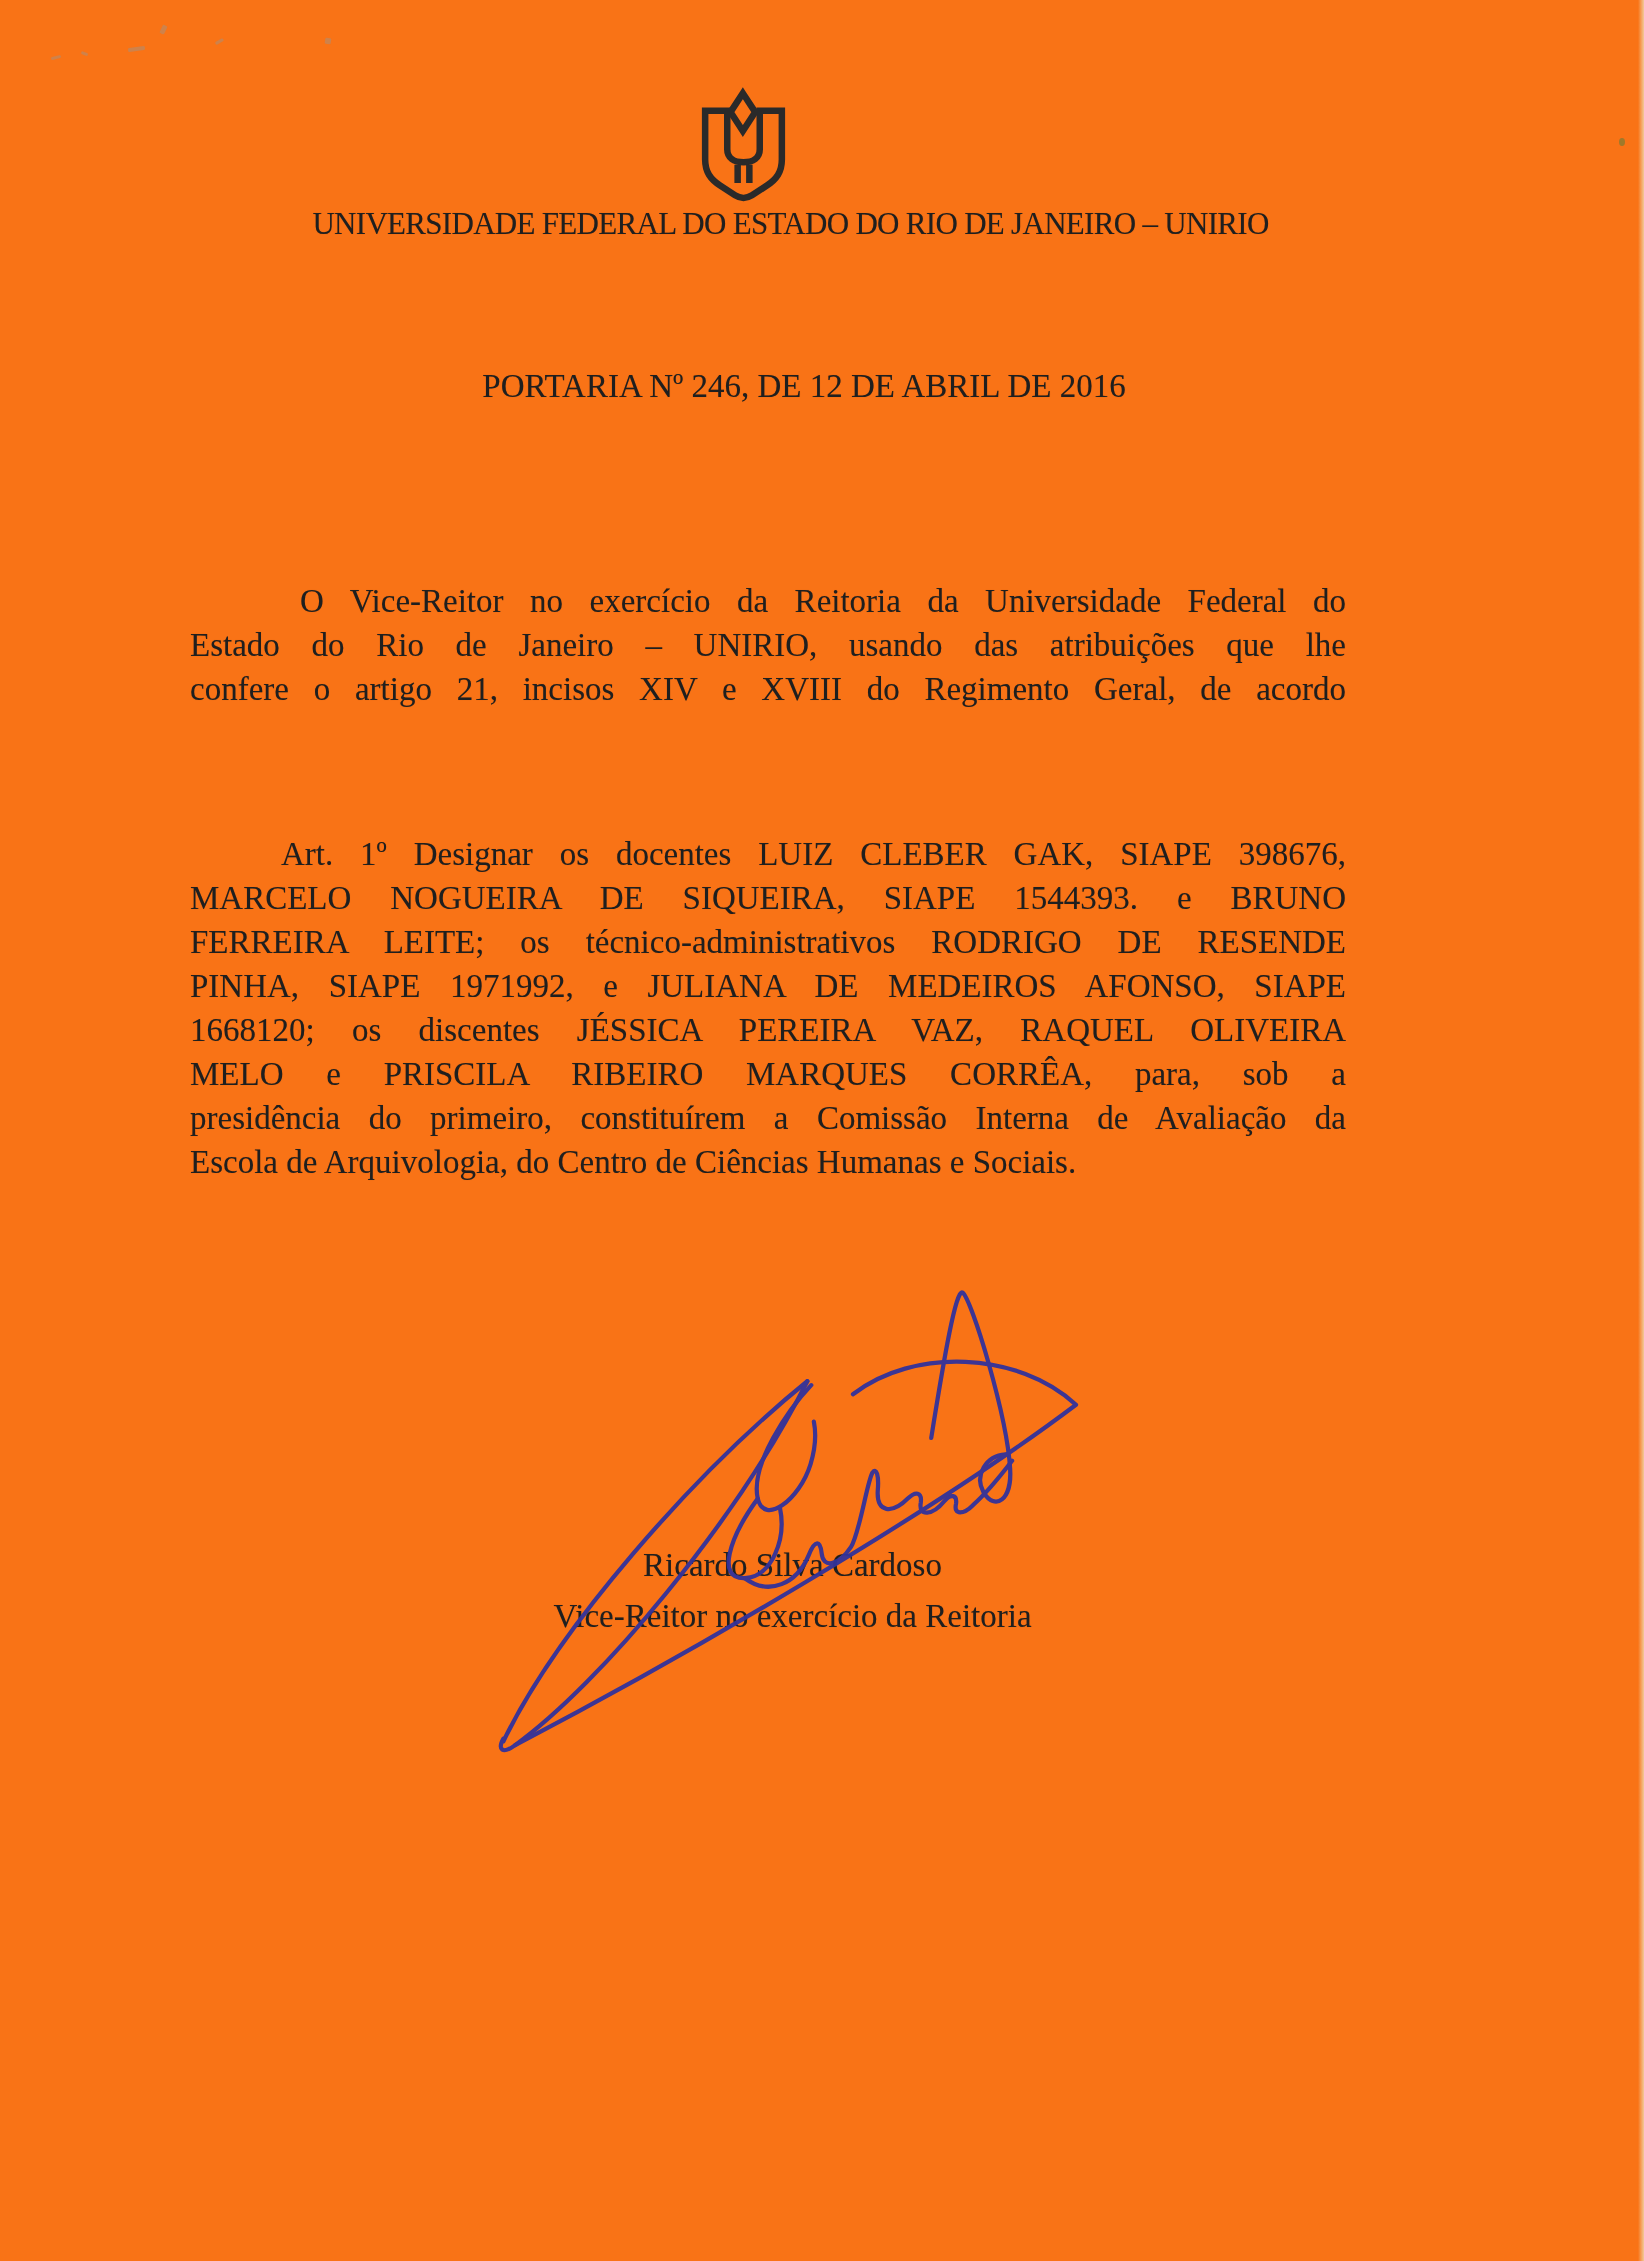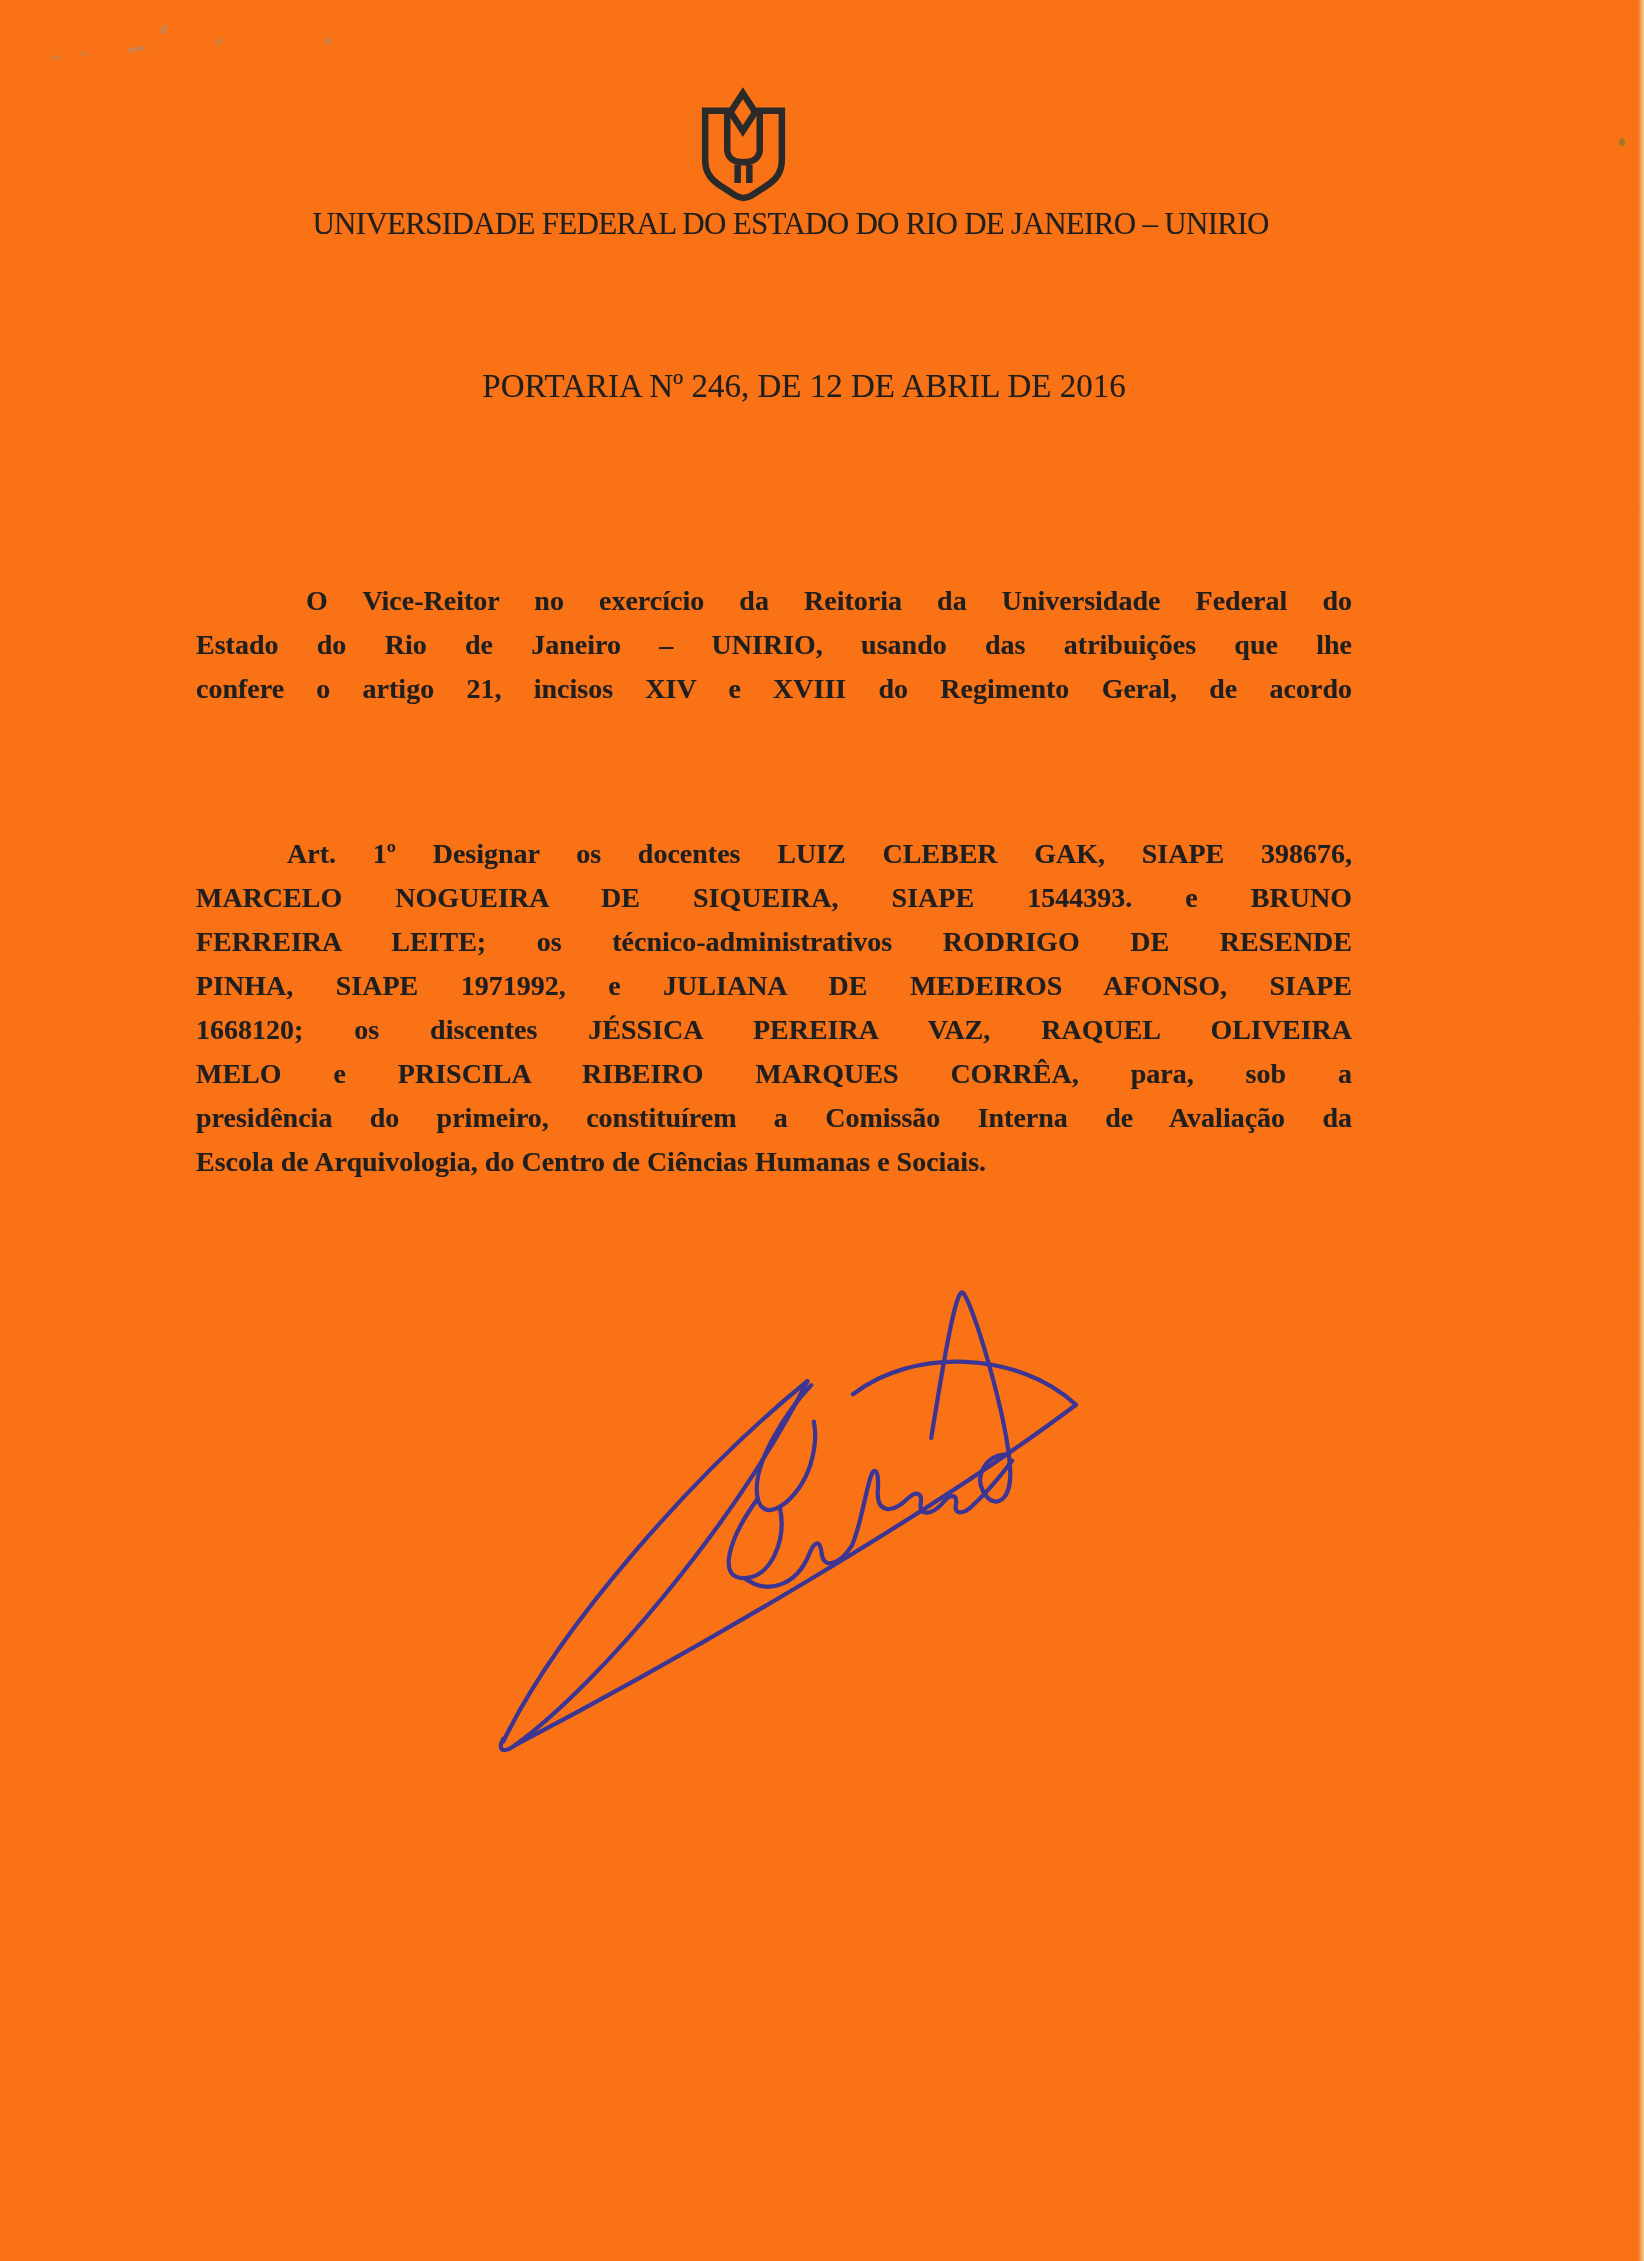--- a/index.html
+++ b/index.html
@@ -31,24 +31,23 @@
     letter-spacing: -0.7px; white-space: nowrap;
     text-shadow: 0 0 0.7px rgba(25,25,25,.35);
   }
   .doc-title {
     position: absolute; top: 368px; left: 5px; width: 1598px;
     text-align: center; font-size: 33px; line-height: 37px;
     white-space: nowrap;
     text-shadow: 0 0 0.7px rgba(25,25,25,.35);
   }
   .para {
-    position: absolute; left: 196px; width: 1156px;
-    font-size: 28px;
+    position: absolute; left: 190px; width: 1156px;
+    font-size: 33px;
     text-shadow: 0 0 0.7px rgba(25,25,25,.3);
-    font-weight: bold;
   }
   .para .ln {
     text-align: justify; text-align-last: justify;
     line-height: 44px; height: 44px; overflow: hidden; white-space: nowrap;
   }
   .para .ln.last { text-align-last: left; }
   .para .ln.ind-a { padding-left: 110px; }
   .para .ln.ind-b { padding-left: 91px; }
   .preamble { top: 579px; }
   .article-1 { top: 832px; }
@@ -100,20 +99,24 @@
     <div class="ln">MARCELO NOGUEIRA DE SIQUEIRA, SIAPE 1544393. e BRUNO</div>
     <div class="ln">FERREIRA LEITE; os técnico-administrativos RODRIGO DE RESENDE</div>
     <div class="ln">PINHA, SIAPE 1971992, e JULIANA DE MEDEIROS AFONSO, SIAPE</div>
     <div class="ln">1668120; os discentes JÉSSICA PEREIRA VAZ, RAQUEL OLIVEIRA</div>
     <div class="ln">MELO e PRISCILA RIBEIRO MARQUES CORRÊA, para, sob a</div>
     <div class="ln">presidência do primeiro, constituírem a Comissão Interna de Avaliação da</div>
     <div class="ln last">Escola de Arquivologia, do Centro de Ciências Humanas e Sociais.</div>
   </div>
 
 
+  <div class="sig-block">
+    <div>Ricardo Silva Cardoso</div>
+    <div>Vice-Reitor no exercício da Reitoria</div>
+  </div>
 
   <svg class="sig-svg" viewBox="0 0 2521 3467" aria-hidden="true">
     <g fill="none" stroke="#32329b" stroke-width="6.5" stroke-linecap="round" stroke-linejoin="round" opacity="0.95">
 
       <path d="M772,2670 C 855,2498 1065,2258 1238,2118"></path>
       <path d="M1238,2118 C 1128,2335 920,2582 790,2676 C 770,2691 763,2682 772,2666"></path>
 
       <path d="M1244,2124 C 1210,2160 1150,2245 1162,2298 C 1172,2340 1226,2300 1243,2245 C 1250,2222 1252,2200 1248,2180"></path>
       <path d="M1162,2298 C 1118,2358 1098,2422 1142,2420 C 1184,2418 1206,2360 1196,2312"></path>
 

